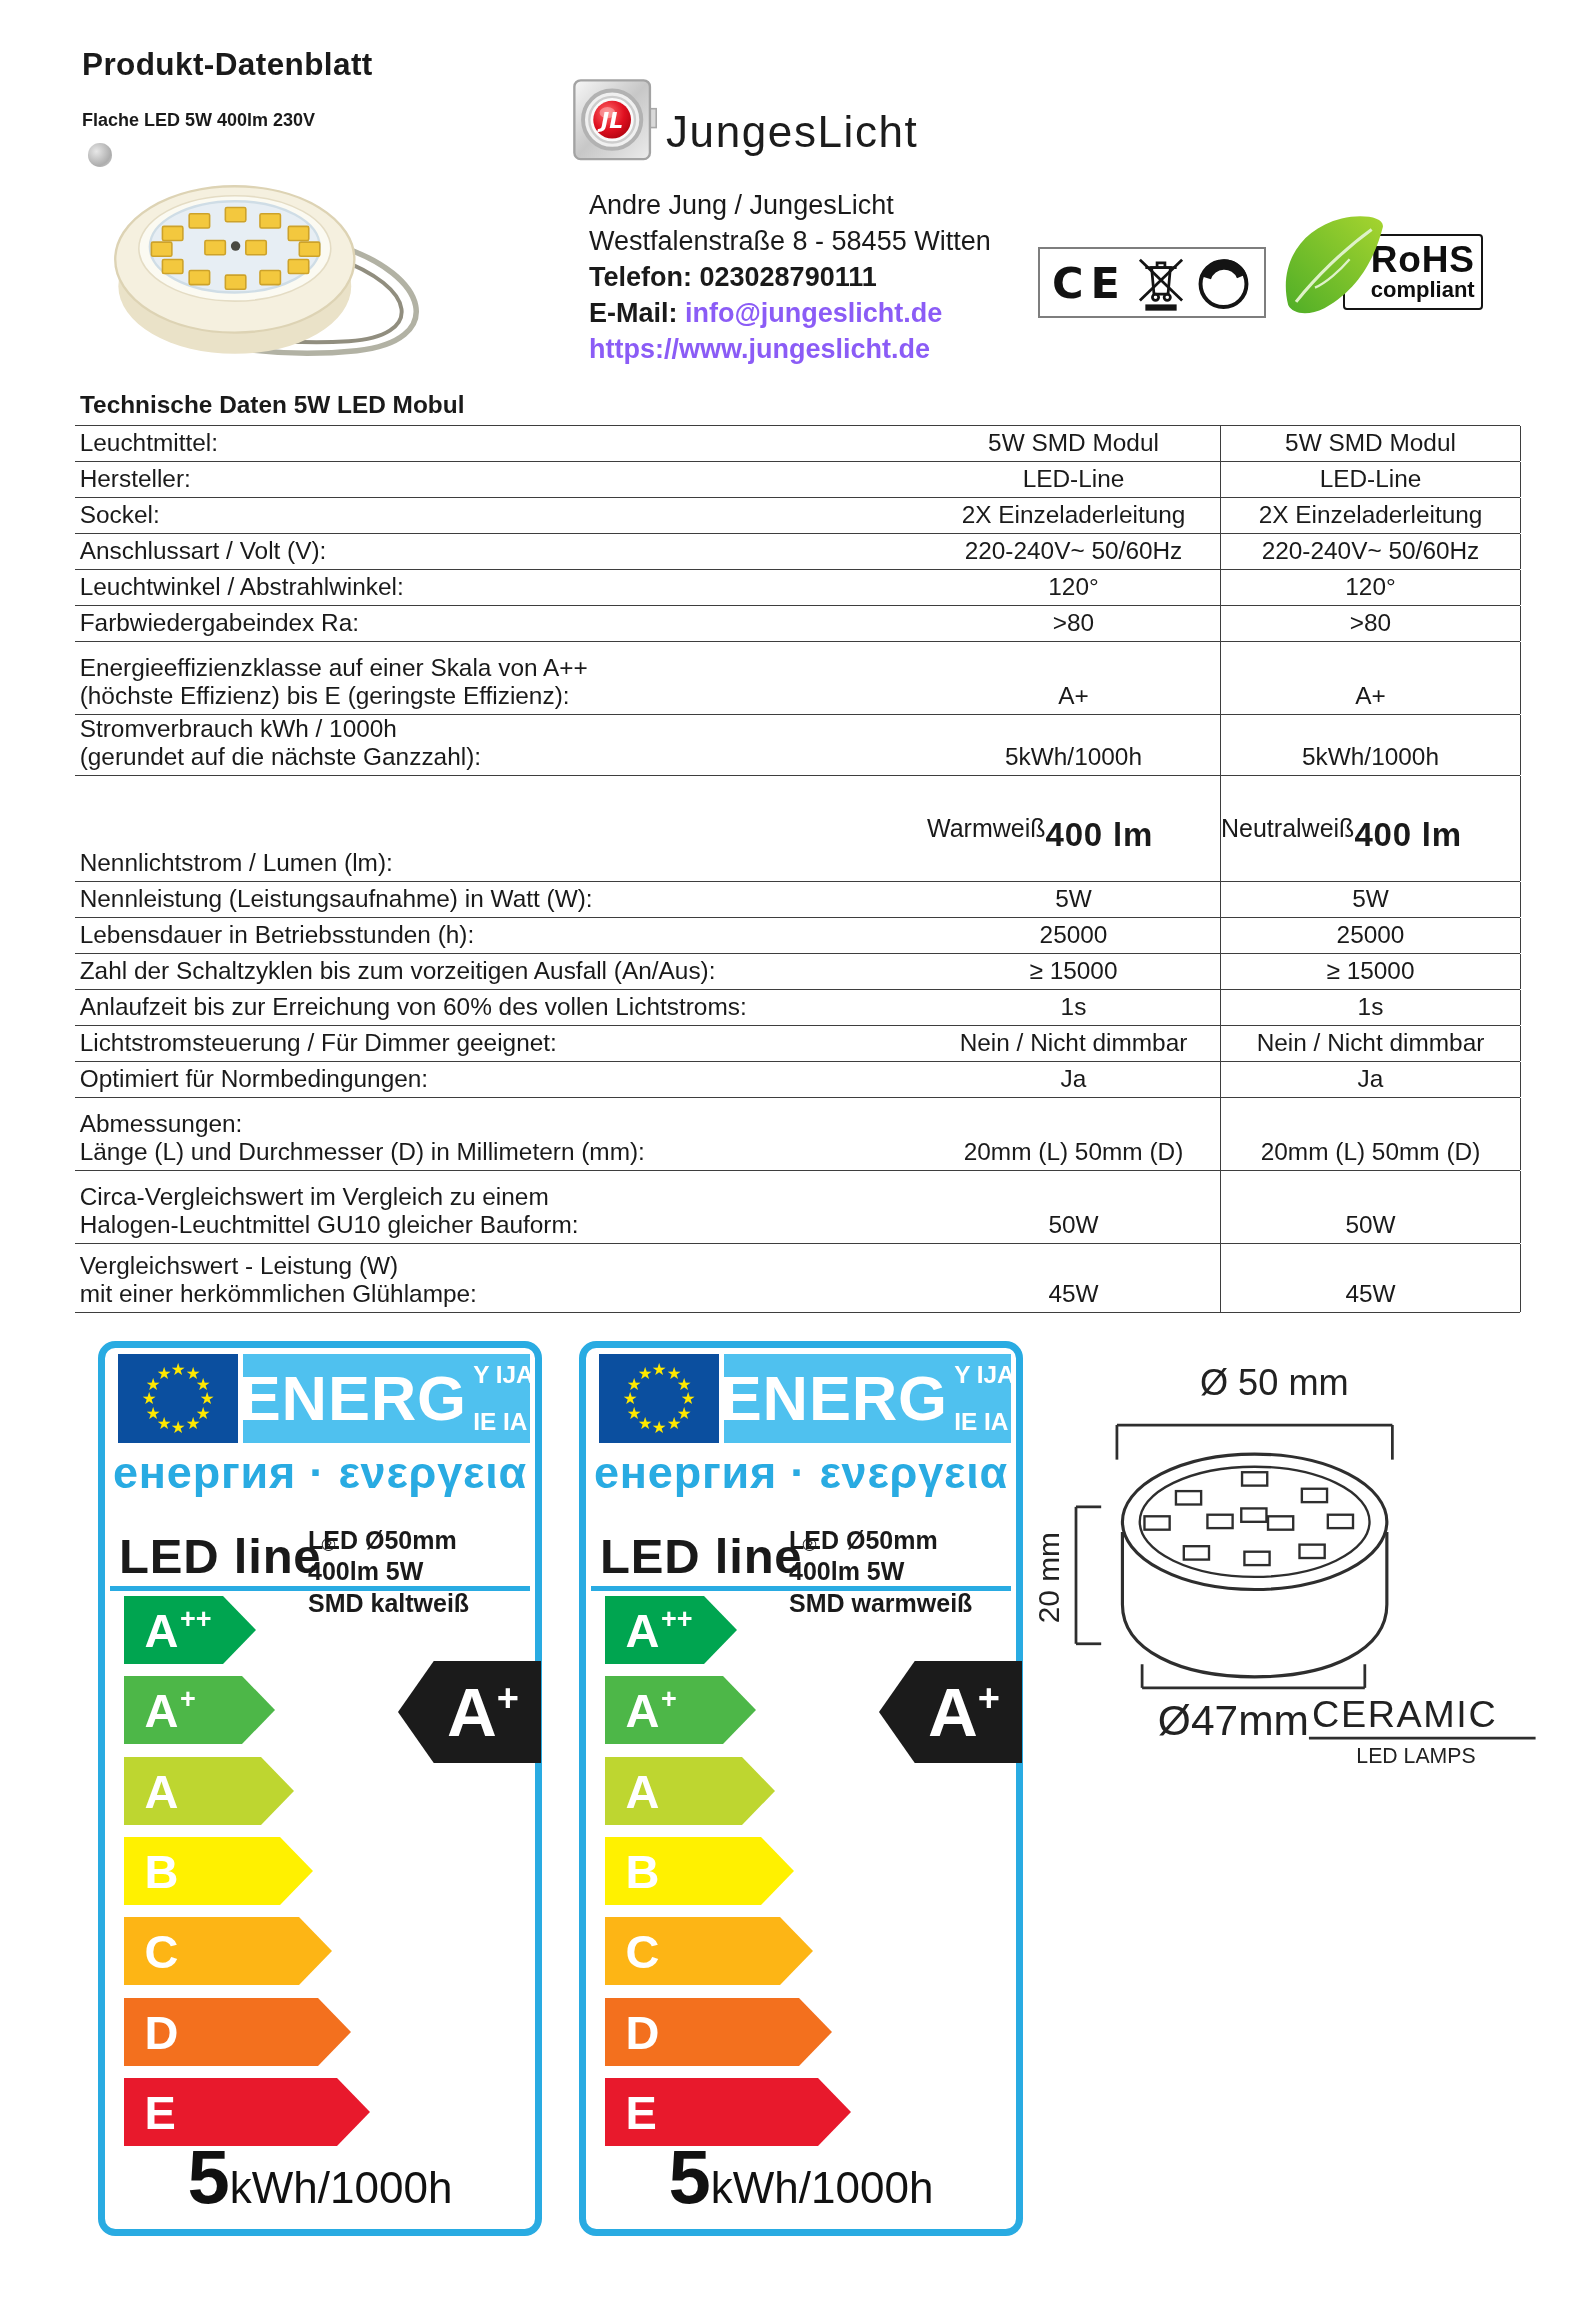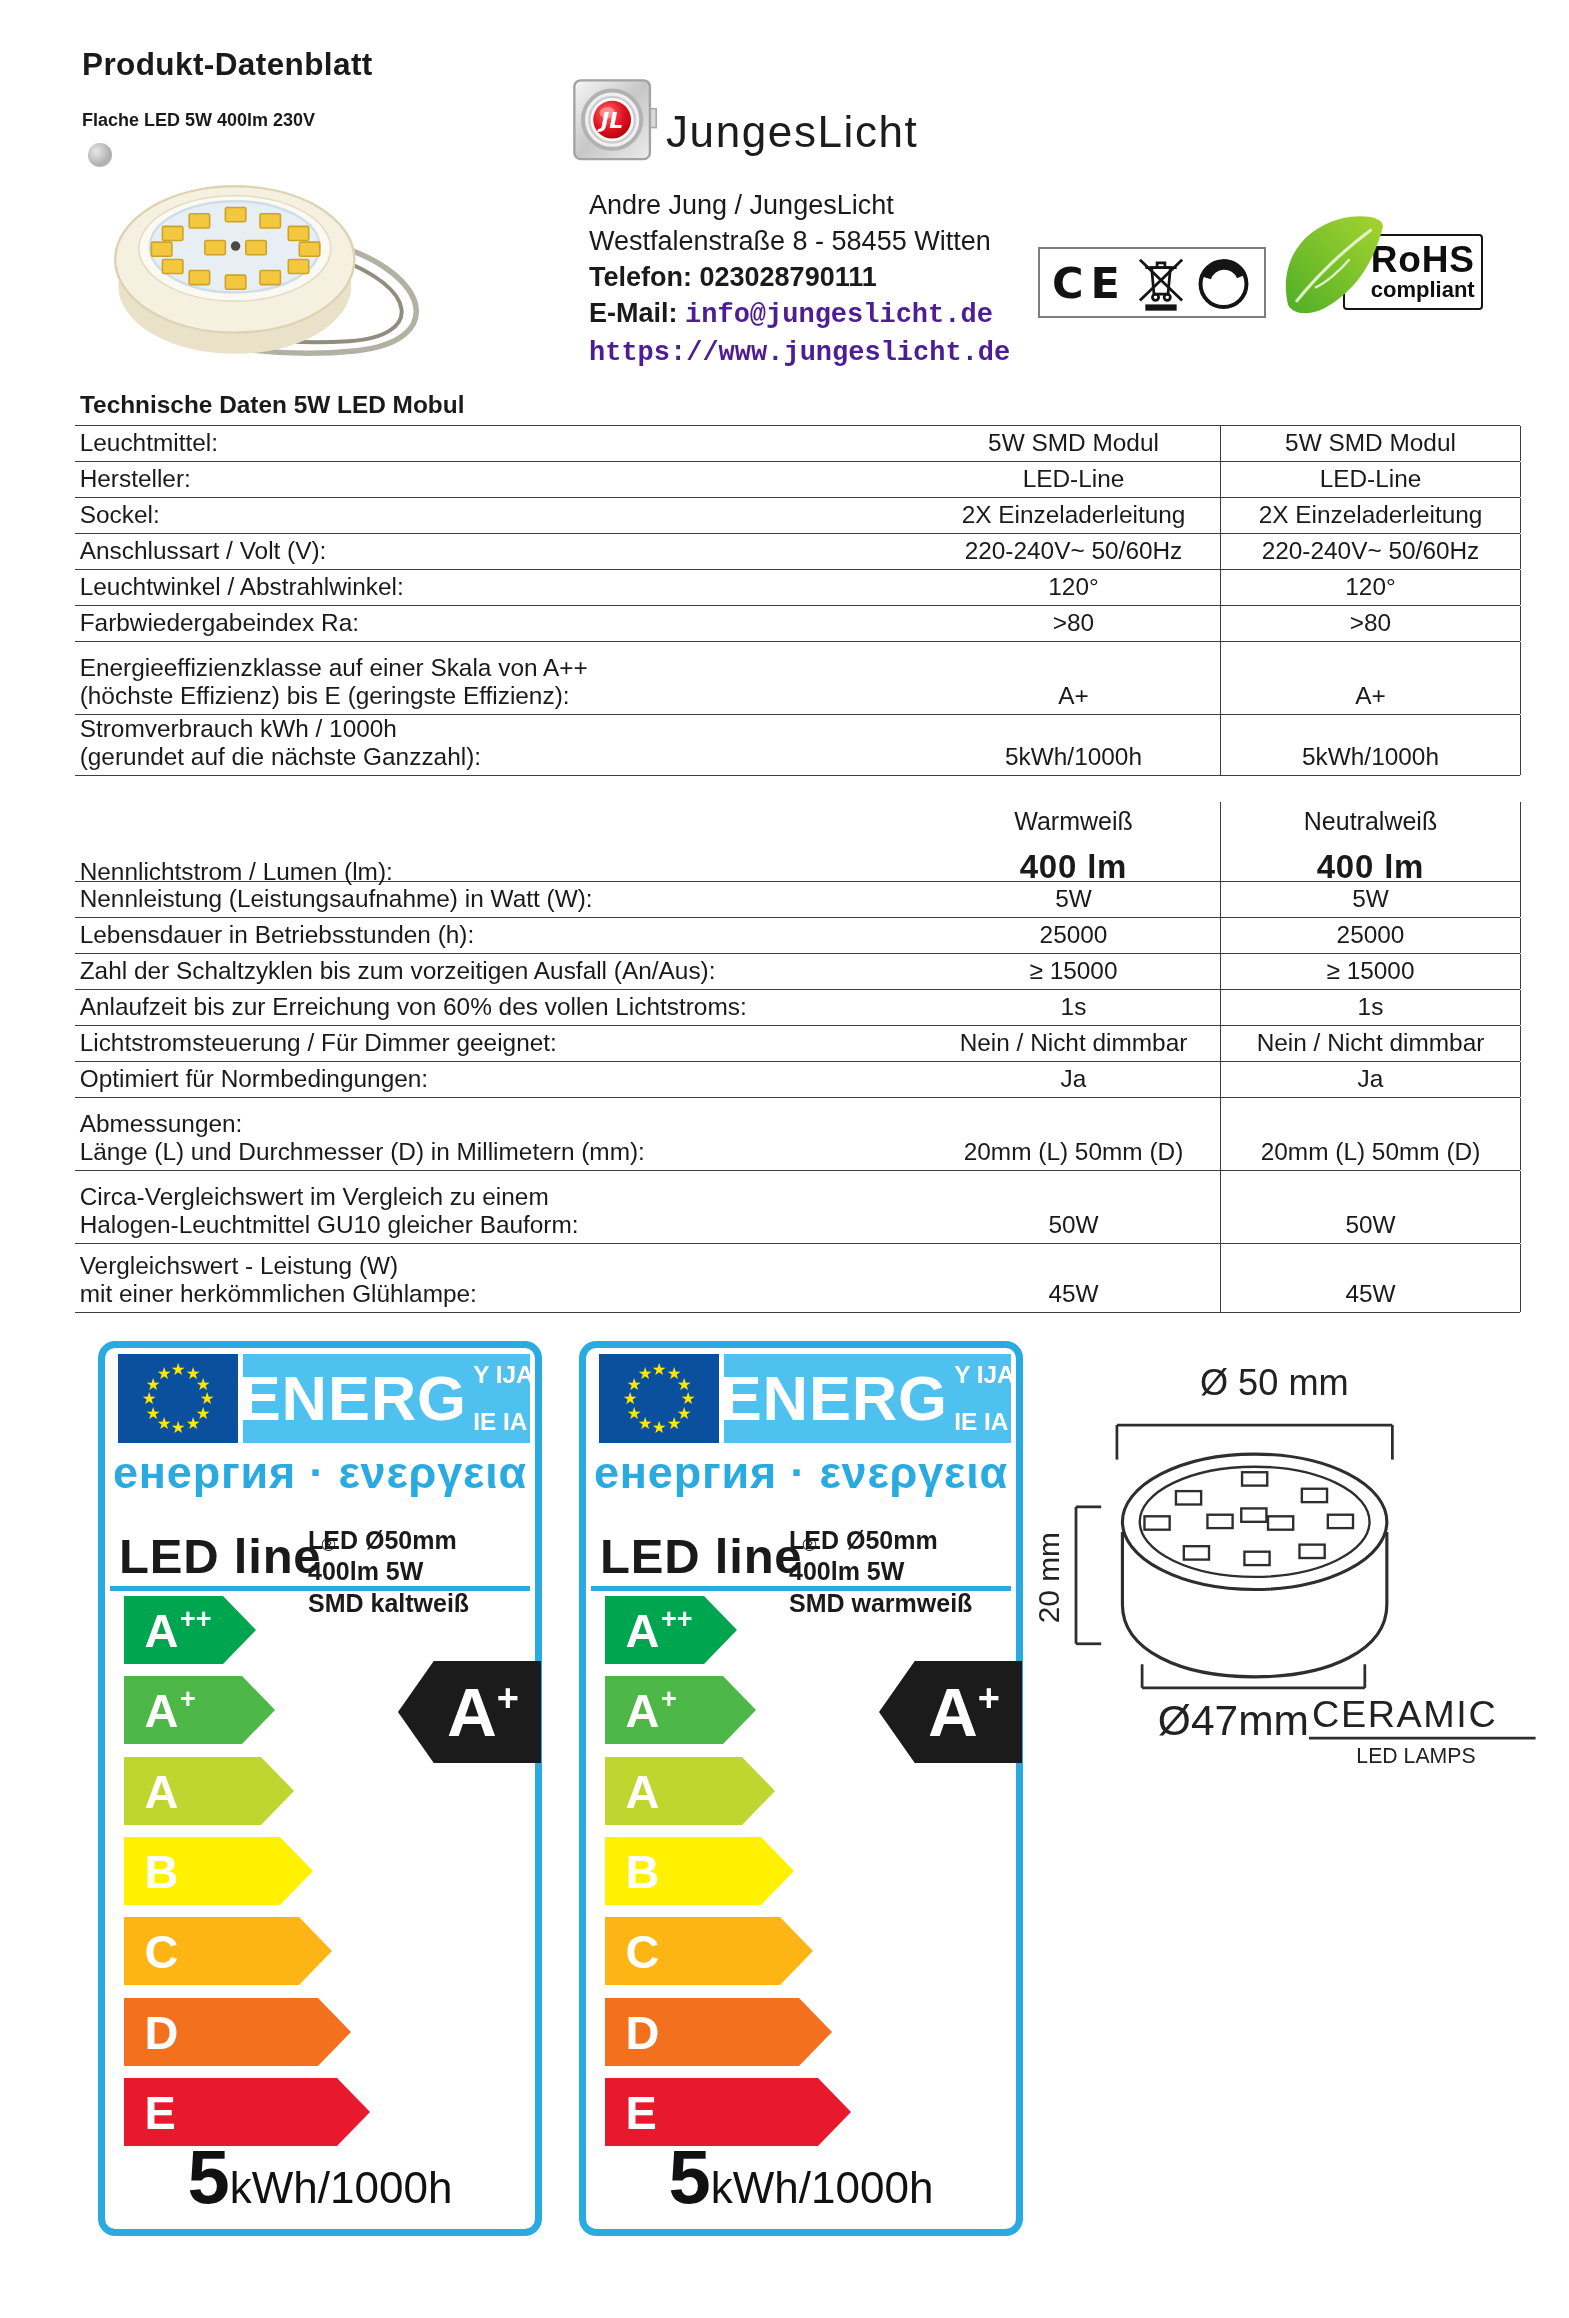--- a/index.html
+++ b/index.html
@@ -11,21 +11,21 @@
   .title{left:82px;top:46px;font-size:31.5px;font-weight:bold;letter-spacing:0.4px;}
   .subtitle{left:82px;top:110px;font-size:18px;font-weight:bold;}
   .gray-dot{left:88px;top:143px;width:23.6px;height:23.6px;border-radius:50%;
             background:radial-gradient(circle at 35% 35%,#e3e3e3,#9f9f9f 65%,#cfcfcf);opacity:.85;}
   .photo{left:101px;top:143px;}
   .logo-box{left:572px;top:77px;}
   .logo-text{left:666px;top:107px;font-size:44px;color:#1c1c1c;letter-spacing:1.6px;}
 
   .contact{left:589px;top:187px;font-size:27px;line-height:36px;white-space:nowrap;}
   .contact .bold{font-weight:bold;}
-  .contact .blue{color:#4c1d95;font-weight:bold;text-decoration:none;font-family:Liberation Mono, monospace;}
+  .contact .blue{color:#8b5cf6;font-weight:bold;text-decoration:none;}
 
   .ce-box{left:1038px;top:247px;width:228px;height:71px;border:2.4px solid #7e7e7e;background:#fff;
           display:flex;align-items:center;justify-content:space-around;padding:0 7.9px;box-sizing:border-box;}
   .ce-text{font-family:"DejaVu Sans", sans-serif;font-size:43px;font-weight:bold;letter-spacing:7px;color:#121212;}
 
   .rohs{left:1277px;top:220px;width:214px;height:104px;}
   .rohs-card{position:absolute;left:66px;top:14px;width:140px;height:76px;background:#fff;
              border:2.4px solid #141414;border-radius:3.9px;box-sizing:border-box;
              display:flex;flex-direction:column;justify-content:center;align-items:flex-end;padding-right:6.3px;}
   .rohs-main{font-size:37px;font-weight:800;line-height:36px;color:#0e0e0e;letter-spacing:0.8px;}
@@ -33,21 +33,21 @@
   .rohs-leaf{position:absolute;left:-3.1px;top:-7.9px;}
 
   
   .table-heading{left:80px;top:391px;font-size:24.4px;font-weight:bold;}
   .dtable{left:75px;top:425px;width:1445px;border-bottom:1.6px solid #3e3e3e;font-size:24.4px;}
   .trow{display:grid;grid-template-columns:852px 293px 301px;border-top:1.6px solid #3e3e3e;}
   .single{height:35px;} .double{height:72px;} .strom{height:60px;} .lumen{height:105px;} .last{height:68px;}
   .lab{display:flex;align-items:flex-end;padding:0 3.1px 3.9px 4.7px;line-height:28px;}
   .val{display:flex;align-items:flex-end;justify-content:center;padding-bottom:3.9px;text-align:center;}
   .val.c3{border-left:1.6px solid #3e3e3e;border-right:1.6px solid #3e3e3e;}
-  .lumen .val{flex-direction:column;justify-content:flex-start;align-items:center;padding-top:4.7px;margin-top:26px;}
+  .lumen .val{justify-content:flex-start;align-items:center;padding-top:4.7px;}
   .tint{font-size:25px;}
   .bigval{font-size:33px;font-weight:bold;margin-top:12.6px;letter-spacing:0.8px;}
 
   
   .elabel{position:absolute;top:1341px;width:444px;height:895px;background:#fff;border:7px solid #29abe2;
           border-radius:17.3px;box-sizing:border-box;}
   .flag{position:absolute;left:13.4px;top:6.3px;width:120px;height:89px;background:#0b4f9f;}
   .star{position:absolute;width:17.3px;text-align:center;color:#ffe800;font-size:16.5px;line-height:17.3px;
         font-family:"DejaVu Sans", sans-serif;}
   .energ{position:absolute;left:138px;top:6.3px;right:5.5px;height:89px;background:#4fc1ef;

